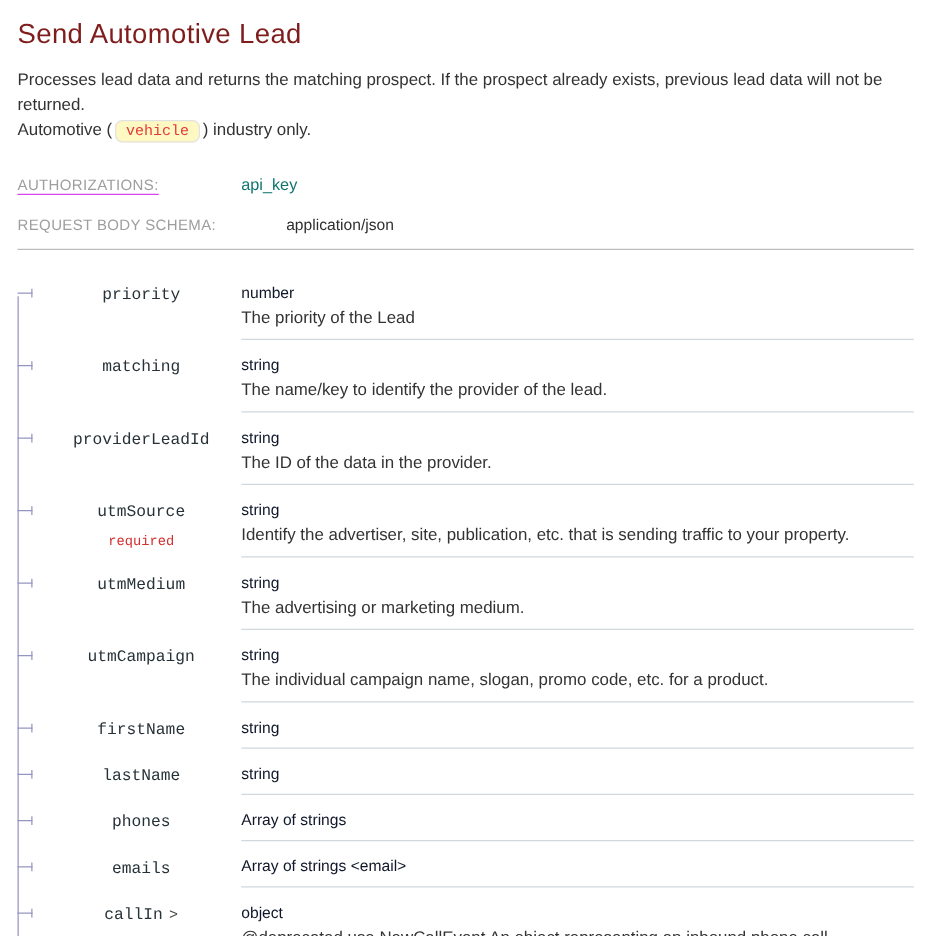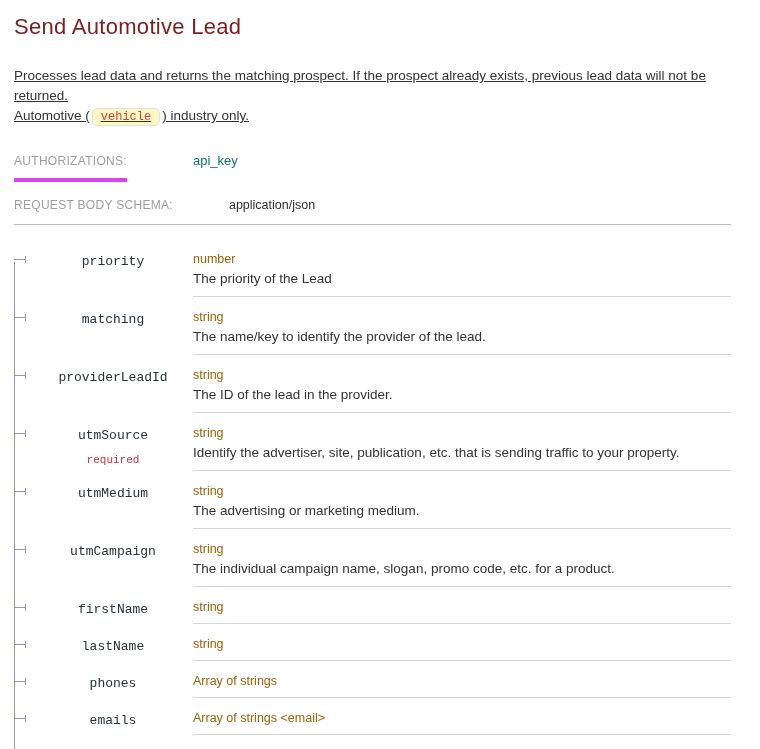--- a/index.html
+++ b/index.html
@@ -10,37 +10,37 @@
     font-family: "Liberation Sans", sans-serif;
     color: #333333;
   }
   .page { padding: 14px 29px 0 14px; }
 
   h1.title {
     margin: 0; font-size: 22px; line-height: 26px;
     font-weight: 400; color: #7f1d1d; letter-spacing: 0.3px;
   }
 
-  .desc { margin-top: 26px; font-size: 13.5px; line-height: 20px; color: #333333; text-decoration: underline; }
+  .desc { margin-top: 14px; font-size: 13.5px; line-height: 20px; color: #333333; }
   .desc .line { display: block; }
   .code-chip {
     font-family: "Liberation Mono", monospace;
     font-size: 12px; color: #e53935;
     background: #fef9c3; border: 1px solid #e2e2e2; border-radius: 6px;
     padding: 1px 8px; margin: 0 2px;
   }
 
   .kv-row { display: flex; align-items: baseline; }
   .auth-row { margin-top: 24px; }
   .kv-labelcol { width: 179px; flex: none; }
   .kv-label {
     font-size: 12px; color: #9e9e9e; letter-spacing: 0.3px;
   }
   .kv-label.underlined {
-    display: inline-block; border-bottom: 4px solid #d946ef; padding-bottom: 10px;
+    display: inline-block; border-bottom: 1px solid #d946ef; padding-bottom: 0;
   }
   .link {
     font-size: 13px; color: #0f766e; text-decoration: none; cursor: pointer;
   }
   .schema-row {
     margin-top: 16px; padding-bottom: 12px;
     border-bottom: 1px solid #bdbdbd;
     gap: 48px;
   }
   .schema-row .kv-label { margin-right: 8px; }
@@ -73,21 +73,21 @@
     font-family: "Liberation Mono", monospace;
     font-size: 12px; color: #4a4a4a; margin-left: 5px;
   }
   .required-badge {
     font-family: "Liberation Mono", monospace;
     font-size: 11px; color: #d32f2f; margin-top: 10px;
   }
   .field-right {
     flex: 1; border-bottom: 1px solid #cfd8dc; padding-bottom: 8px;
   }
-  .field-type { font-size: 12.5px; line-height: 16px; color: #a16207; }
+  .field-type { font-size: 12.5px; line-height: 16px; color: #0f172a; }
   .field-desc { font-size: 13.5px; line-height: 19px; color: #333333; margin-top: 2px; }
 </style>
 </head>
 <body>
 
 <div class="page">
 
   <h1 class="title">Send Automotive Lead</h1>
 
   <p class="desc">
@@ -141,21 +141,21 @@
   <div class="field-row">
     <div class="field-left">
       <span class="connector"></span>
       <div class="field-name-wrap">
         <span class="field-name">providerLeadId</span>
       </div>
       
     </div>
     <div class="field-right">
       <div class="field-type">string</div>
-      <div class="field-desc">The ID of the lead in the provider.</div>
+      <div class="field-desc">The ID of the data in the provider.</div>
     </div>
   </div>
 
   <div class="field-row">
     <div class="field-left">
       <span class="connector"></span>
       <div class="field-name-wrap">
         <span class="field-name">utmSource</span>
       </div>
       <div class="required-badge">required</div>

